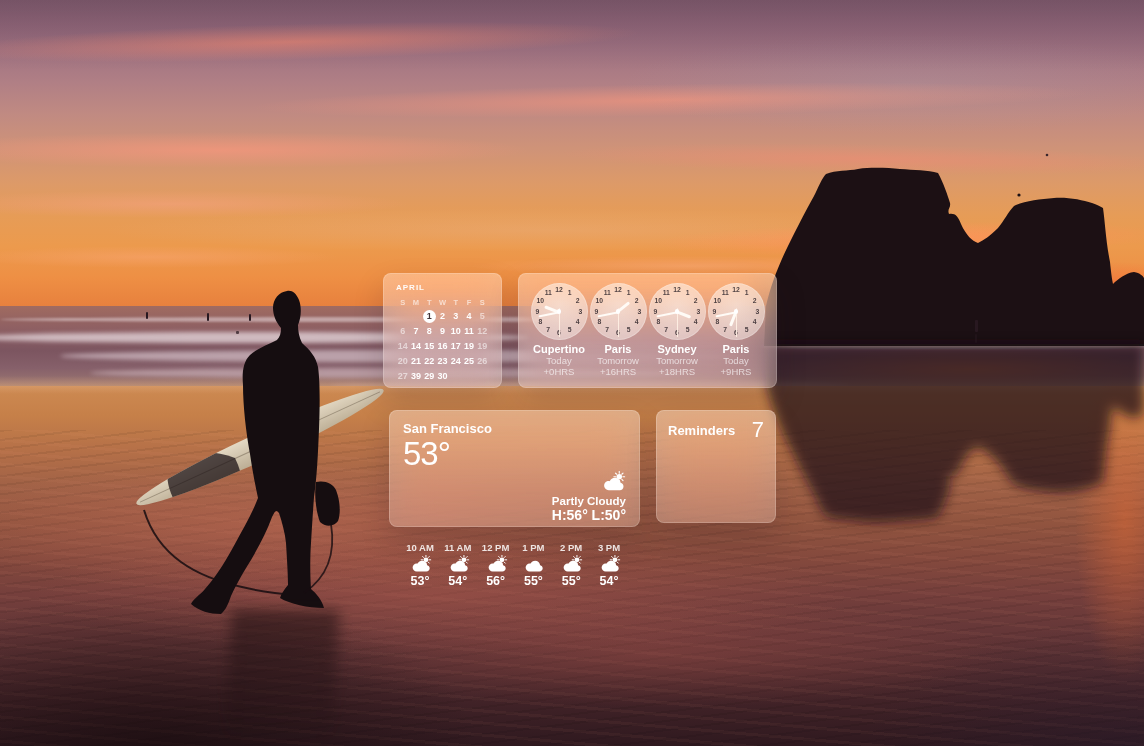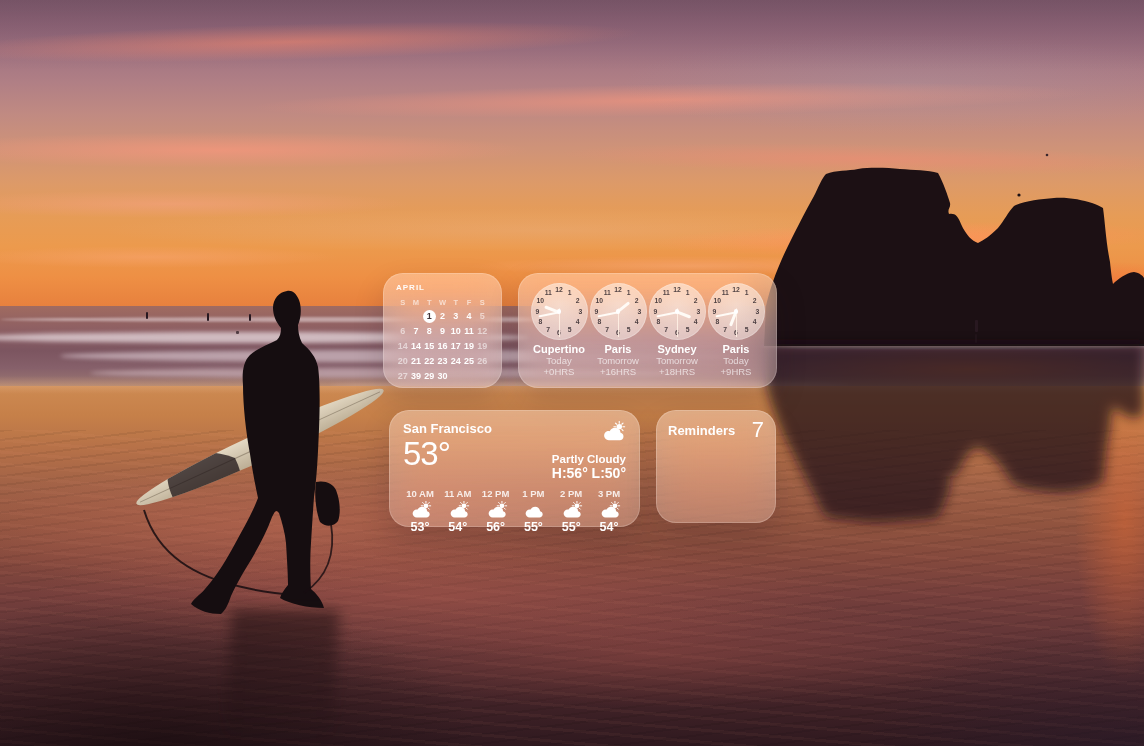--- a/index.html
+++ b/index.html
@@ -52,21 +52,21 @@
   .d1{position:absolute;left:-160px;top:590px;width:640px;height:320px;border-radius:50%;background:radial-gradient(closest-side,rgba(20,9,11,.62),rgba(20,9,11,0));}
   .d2{position:absolute;left:860px;top:620px;width:540px;height:260px;border-radius:50%;background:radial-gradient(closest-side,rgba(40,28,46,.42),rgba(40,28,46,0));}
   .wetline{position:absolute;left:0;top:376px;width:1144px;height:18px;background:linear-gradient(180deg,rgba(226,172,128,0),rgba(226,172,128,.4) 55%,rgba(226,172,128,0));}
   
   .rocks-svg,.surfer-svg{position:absolute;left:0;top:0;}
   .surfer-reflection{position:absolute;left:228px;top:610px;width:108px;height:136px;
     background:linear-gradient(180deg,rgba(22,10,13,.55),rgba(22,10,13,.28) 55%,rgba(22,10,13,0));
     filter:blur(7px);transform:skewX(-3deg);}
   .speck{position:absolute;background:#281820;border-radius:1px;}
   
-  .widget{position:absolute;border-radius:20px;z-index:10;color:#fff;
+  .widget{position:absolute;border-radius:8px;z-index:10;color:#fff;
     background:linear-gradient(180deg,rgba(255,246,240,.40),rgba(255,240,234,.28));
     backdrop-filter:blur(20px) saturate(140%);-webkit-backdrop-filter:blur(20px) saturate(140%);
     box-shadow:0 14px 30px rgba(40,18,28,.18), inset 0 0 0 1px rgba(255,255,255,.18);}
   
   .w-cal{left:383px;top:273px;width:119px;height:115px;padding:10px 13px;box-sizing:border-box;}
   .cal-month{font-size:8px;font-weight:bold;letter-spacing:1px;color:rgba(255,255,255,.95);}
   .cal-weekdays{display:grid;grid-template-columns:repeat(7,1fr);margin-top:6px;}
   .cal-wd{font-size:7.5px;font-weight:bold;color:rgba(255,255,255,.62);text-align:center;}
   .cal-grid{display:grid;grid-template-columns:repeat(7,1fr);row-gap:2px;margin-top:3px;}
   .cal-cell{font-size:9px;font-weight:bold;color:#fff;text-align:center;height:13px;line-height:13px;position:relative;}
@@ -85,28 +85,28 @@
     color:rgba(56,45,50,.88);text-align:center;}
   .hand{position:absolute;left:50%;background:rgba(255,252,248,.97);border-radius:2px;}
   .hand-h{width:3.4px;height:15px;margin-left:-1.7px;bottom:28.5px;transform-origin:50% 100%;}
   .hand-m{width:2.4px;height:21px;margin-left:-1.2px;bottom:28.5px;transform-origin:50% 100%;}
   .hand-s{width:1px;height:29px;margin-left:-.5px;bottom:24.5px;transform-origin:50% calc(100% - 4px);background:rgba(255,240,228,.92);}
   .clock-cap{position:absolute;left:50%;top:50%;width:4.5px;height:4.5px;margin:-2.25px 0 0 -2.25px;background:#fff;border-radius:50%;}
   .clock-city{font-size:11px;font-weight:bold;margin-top:3px;line-height:12px;}
   .clock-sub{font-size:9.5px;color:rgba(255,255,255,.66);line-height:11px;}
   
   .w-weather{left:389px;top:410px;width:251px;height:117px;padding:11px 14px 11px;box-sizing:border-box;}
-  .wx-top{display:flex;justify-content:space-between;}
+  .wx-top{display:flex;justify-content:space-between;flex-direction:column;}
   .wx-city{font-size:13px;font-weight:bold;}
   .wx-temp{font-size:33px;font-weight:300;letter-spacing:-1px;line-height:34px;margin-top:1px;}
   .wx-right{text-align:right;}
-  .wx-cond{font-size:11.5px;font-weight:bold;margin-top:8px;}
+  .wx-cond{font-size:11.5px;font-weight:bold;margin-top:0;}
   .wx-hl{font-size:14px;font-weight:bold;}
   .wx-hours{display:flex;justify-content:space-between;margin-top:7px;}
-  .wx-hour{text-align:center;width:34px;}
+  .wx-hour{text-align:center;width:34px;margin-top:12px;}
   .wx-htime{font-size:9.5px;font-weight:bold;color:rgba(255,255,255,.85);white-space:nowrap;}
   .wx-hicon{height:18px;margin-top:2px;}
   .wx-htemp{font-size:12.5px;font-weight:bold;margin-top:1px;}
   .wicon{display:inline-block;vertical-align:top;}
   
   .w-rem{left:656px;top:410px;width:120px;height:113px;padding:8px 12px 10px;box-sizing:border-box;display:flex;flex-direction:column;}
   .rem-head{display:flex;justify-content:space-between;align-items:center;}
   .rem-title{font-size:13px;font-weight:bold;}
   .rem-count{font-size:22px;font-weight:500;line-height:24px;}
   .rem-list{display:flex;flex-direction:column;justify-content:space-around;flex:1;margin-top:2px;}

